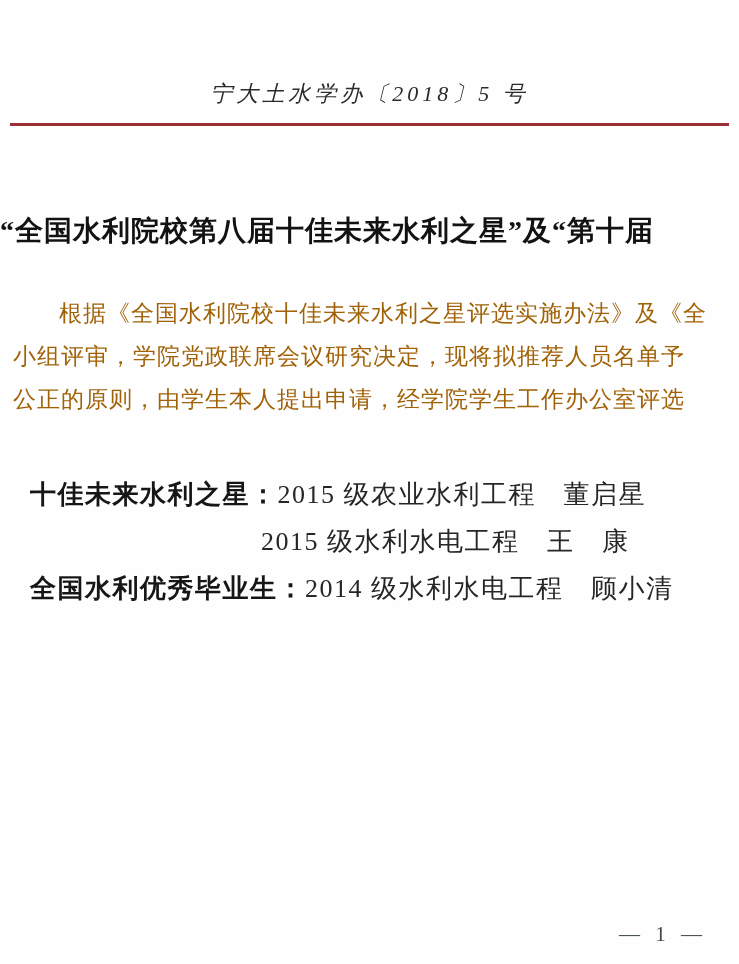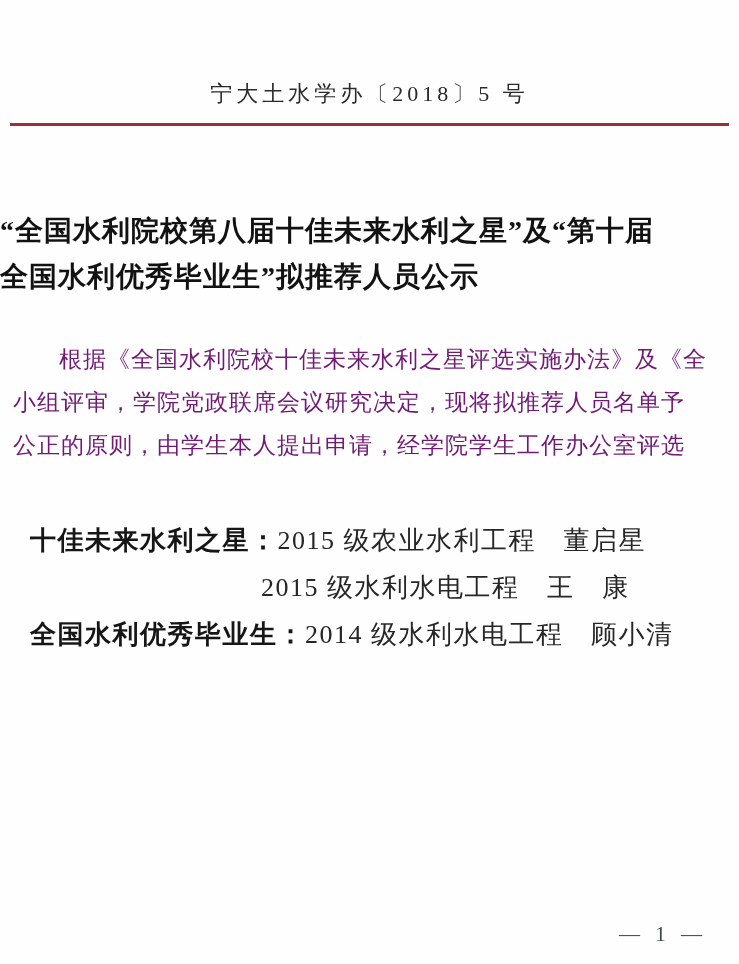--- a/index.html
+++ b/index.html
@@ -39,20 +39,21 @@
     -webkit-text-stroke: 1px var(--banner-red);
   }
   
   .doc-number {
     margin-top: 80px;
     text-align: center;
     font-size: 22px;
     line-height: 28px;
     letter-spacing: 4px;
     color: #2a2a2a;
+    font-style: italic;
   }
   
   .red-rule {
     margin: 15px 10px 0 10px;
     height: 3px;
     background: var(--rule-red);
   }
   
   .doc-title {
     margin-top: 82px;
@@ -62,21 +63,21 @@
     letter-spacing: 1px;
     color: #121212;
   }
   .title-line { display: block; }
   
   .body-text {
     margin: 38px 12px 0 13px;
     font-size: 23px;
     line-height: 43px;
     letter-spacing: 1px;
-    color: #701a75;
+    color: #a16207;
   }
   .body-line { white-space: nowrap; }
   .body-line.first { text-indent: 2em; }
   
   .awards {
     margin: 50px 0 0 30px;
     font-size: 26px;
     line-height: 47px;
     letter-spacing: 1.5px;
     color: #262626;
@@ -99,21 +100,20 @@
 
 <div class="page">
 
 
   <div class="doc-number">宁大土水学办〔2018〕5 号</div>
 
   <div class="red-rule"></div>
 
   <h1 class="doc-title">
     <span class="title-line">“全国水利院校第八届十佳未来水利之星”及“第十届</span>
-    <span class="title-line">全国水利优秀毕业生”拟推荐人员公示</span>
   </h1>
 
   <div class="body-text">
     <div class="body-line first">根据《全国水利院校十佳未来水利之星评选实施办法》及《全</div>
     <div class="body-line">小组评审，学院党政联席会议研究决定，现将拟推荐人员名单予</div>
     <div class="body-line">公正的原则，由学生本人提出申请，经学院学生工作办公室评选</div>
   </div>
 
   <div class="awards">
     <div class="award-row">

